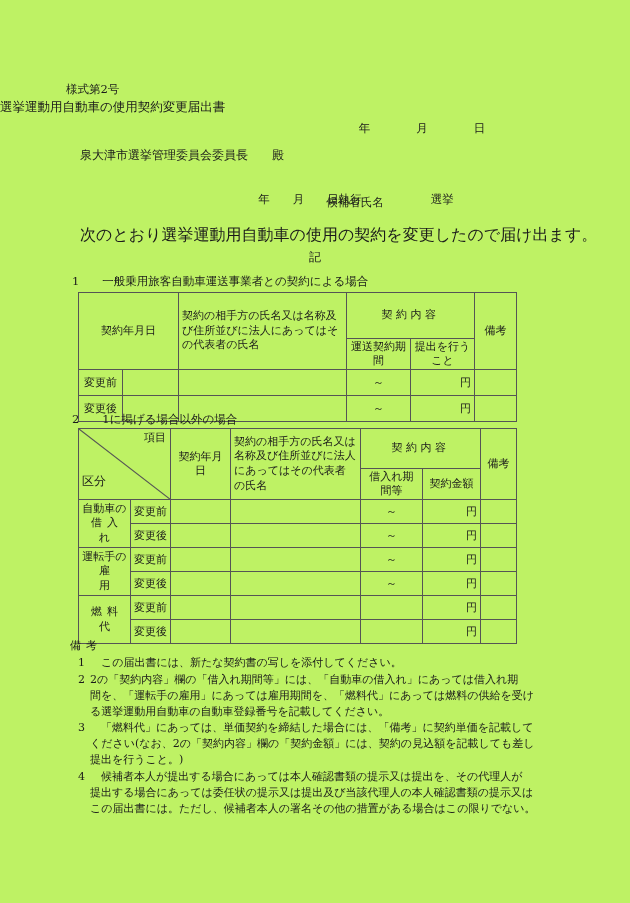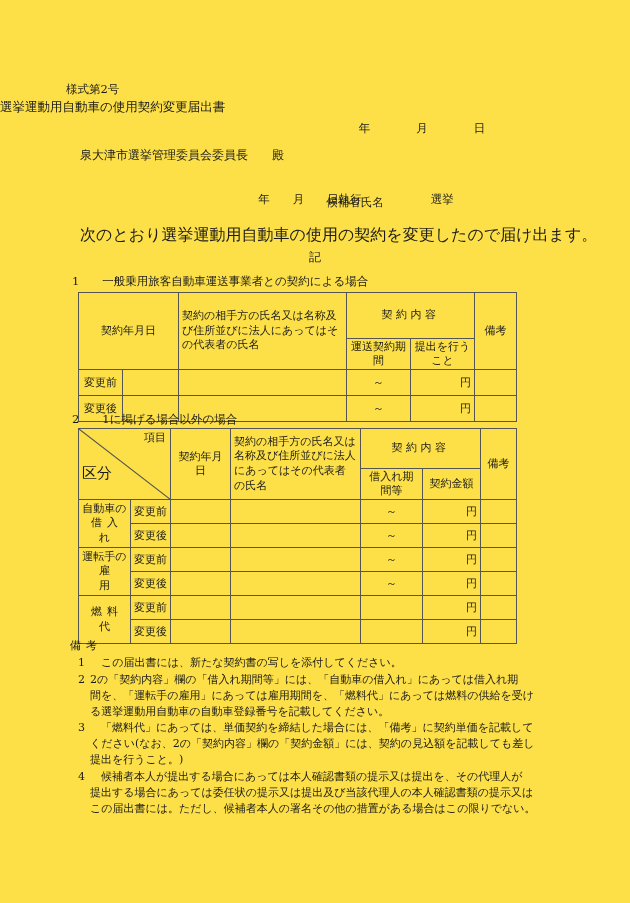--- a/index.html
+++ b/index.html
@@ -12,21 +12,21 @@
     width: 630px;
     height: 903px;
     position: relative;
     font-family: "DejaVu Serif", "Liberation Serif", serif;
     color: #1a1a1a;
     overflow: hidden;
   }
   .page {
     position: absolute;
     inset: 0;
-    background: #fde047;
+    background: #bef264;
   }
 
   
   .abs { position: absolute; white-space: pre; }
   .t-form-no   { left: 66px;  top: 82px;  font-size: 11.5px; }
   .t-title     { left: 0;     top: 99px;  width: 630px; text-align: left;
                  font-size: 12.5px; white-space: pre; }
   .t-date-top  { left: 0;     top: 121px; width: 630px; font-size: 11.5px;
                  text-align: center; padding-left: 214px; box-sizing: border-box; }
   .t-addressee { left: 80px;  top: 147px; font-size: 12px; }
@@ -89,22 +89,22 @@
     width: 100%; height: 100%;
     display: block;
   }
   .diag .kk {
     position: absolute;
     right: 4px; top: 2px;
     font-size: 11px;
   }
   .diag .kb {
     position: absolute;
-    left: 3px; bottom: 16px;
-    font-size: 15px;
+    left: 3px; bottom: 10px;
+    font-size: 12px;
   }
 
   
   .desc {
     text-align: left;
     line-height: 1.34;
     padding: 2px 2px 2px 4px;
     font-size: 11px;
   }
 

